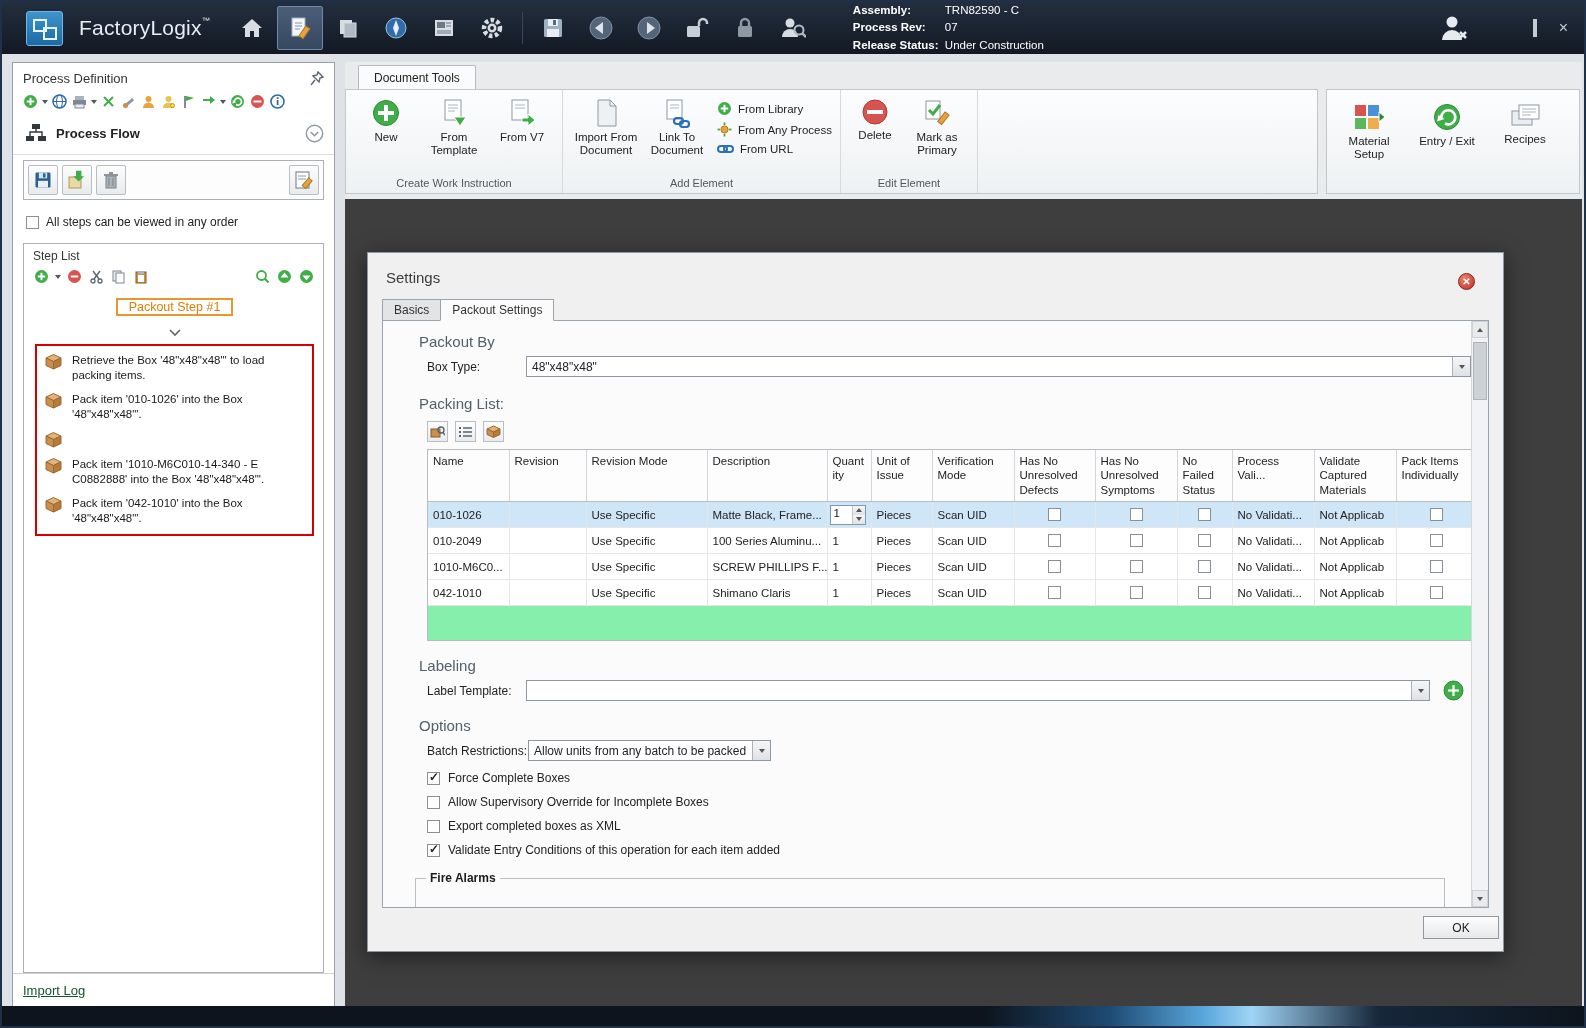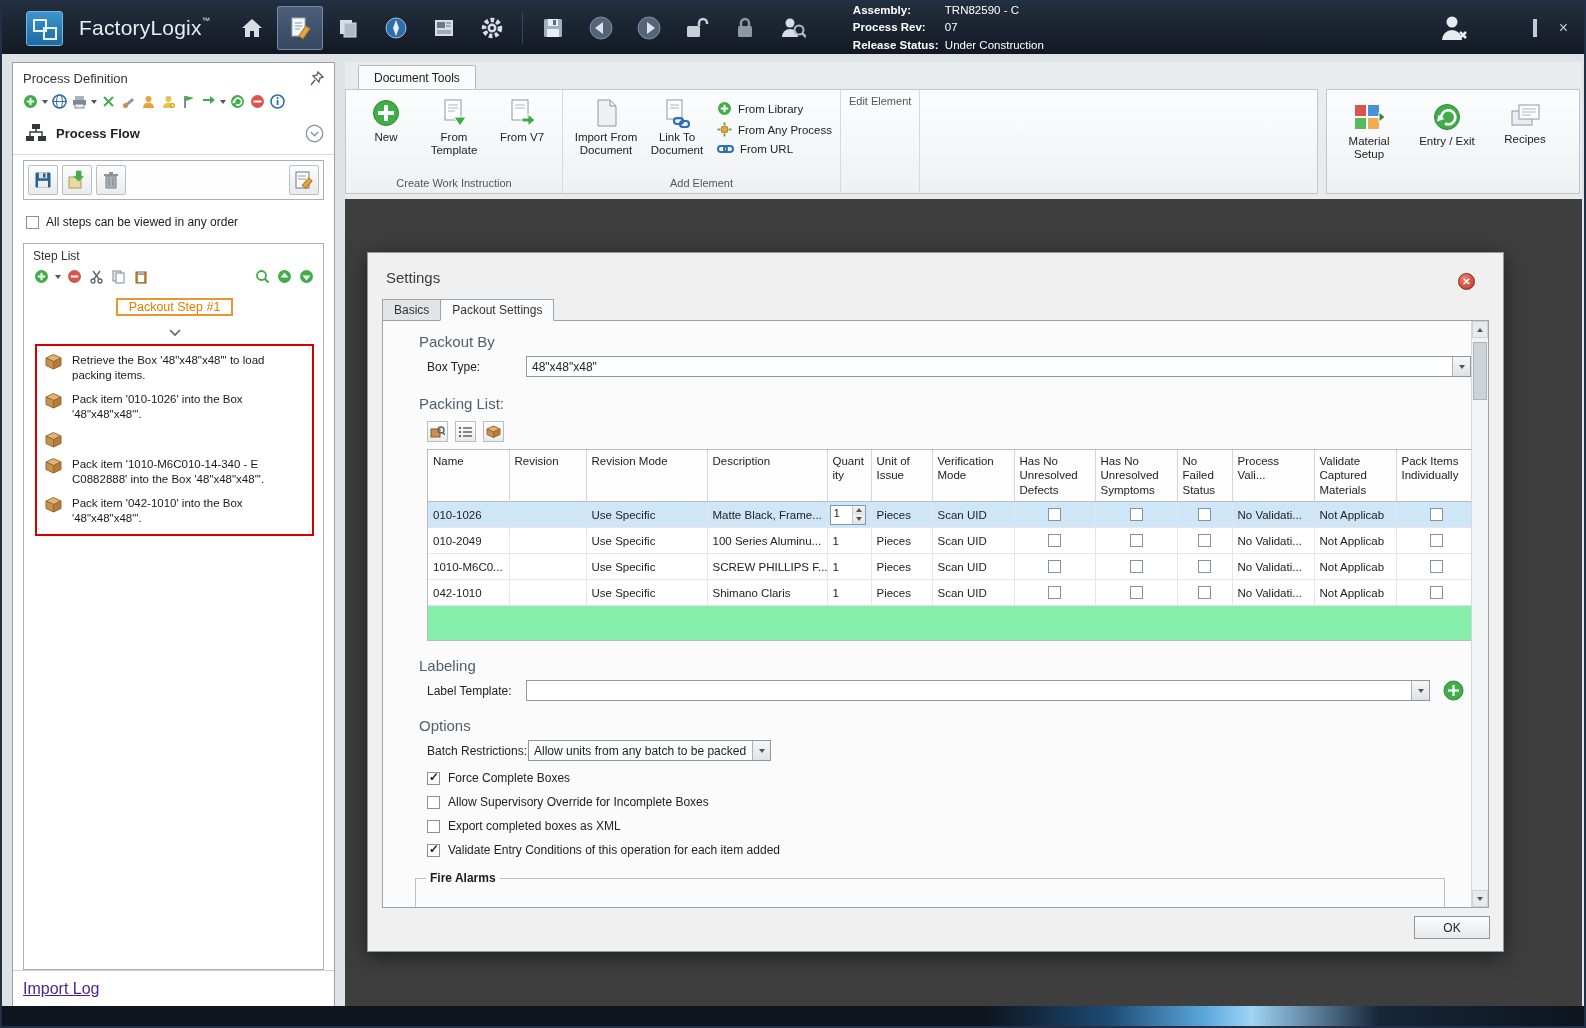--- a/index.html
+++ b/index.html
@@ -55,21 +55,21 @@
 .steplist-head{font-size:12px;padding:5px 8px 0 9px;color:#333;}
 .steplist-tools{display:flex;align-items:center;gap:5px;padding:5px 8px 6px 9px;}
 .steplist-tools .spacer{flex:1;}
 .selstep{margin:7px 9px 2px 11px;display:flex;align-items:center;gap:12px;flex-direction:column;}
 .selstep-box{flex:1;border:2px solid #e8962e;background:#fff;height:34px;display:flex;align-items:center;
              padding:0 11px;color:#e07c00;font-size:12.5px;}
 .steps-red{margin:5px 9px 0 11px;border:2px solid #d40000;padding:3px 2px;}
 .step-item{display:flex;gap:9px;padding:4px 4px 5px 5px;align-items:flex-start;}
 .step-text{font-size:11.5px;line-height:1.3;white-space:pre-wrap;flex:1;color:#1a1a1a;}
 .sb-bottom{border-top:1px solid #d0d0d0;padding:9px 10px;margin-top:auto;}
-.link{color:#4c1d95;text-decoration:underline;font-size:16px;}
+.link{color:#14532d;text-decoration:underline;font-size:13px;}
 
 
 .main{position:absolute;left:343px;top:60px;right:2px;bottom:20px;display:flex;flex-direction:column;z-index:1;}
 .tabstrip{height:27px;background:#e9ebed;display:flex;align-items:flex-end;padding-left:13px;}
 .doc-tab{height:24px;padding:6px 15px;background:#fafbfc;border:1px solid #b5bac0;border-bottom:none;
          border-radius:2px 2px 0 0;display:flex;align-items:center;font-size:12px;color:#222;}
 .ribbonrow{height:110px;display:flex;background:#e9ebed;padding:0 2px 5px 0;}
 .ribbon-main{flex:1;border:1px solid #c2c6cb;background:linear-gradient(#fcfdfe,#eef1f3);display:flex;}
 .ribbon-side{width:254px;margin-left:8px;border:1px solid #c2c6cb;background:linear-gradient(#fcfdfe,#eef1f3);
              display:flex;padding:8px 10px 2px 10px;gap:14px;}
@@ -127,21 +127,21 @@
 .tri-d{width:0;height:0;border-left:3px solid transparent;border-right:3px solid transparent;border-top:4px solid #555;}
 .opt-row{display:flex;align-items:center;gap:8px;margin:10px 0 0 44px;font-size:12px;}
 .firealarms{margin:14px 26px 0 32px;border:1px solid #b9bfc5;padding:6px 10px;height:70px;background:#fbfbfb;}
 .firealarms legend{font-weight:bold;font-size:12px;padding:0 4px;color:#1a1a1a;}
 .vscroll{position:absolute;top:0;right:0;bottom:0;width:17px;background:#f2f3f4;border-left:1px solid #d5d8db;
          display:flex;flex-direction:column;}
 .sb-btn{height:17px;display:flex;align-items:center;justify-content:center;background:#e8eaec;
         border:1px solid #cfd3d7;flex:none;}
 .sb-track{flex:1;position:relative;}
 .sb-thumb{position:absolute;left:1px;right:1px;top:4px;height:58px;background:#cdd2d7;border:1px solid #aeb4ba;}
-.okbtn{position:absolute;right:13px;bottom:12px;width:76px;height:23px;border:1px solid #8d98a2;
+.okbtn{position:absolute;right:4px;bottom:12px;width:76px;height:23px;border:1px solid #8d98a2;
        background:linear-gradient(#fdfdfd,#e6e8ea);display:flex;align-items:center;justify-content:center;
        font-size:12px;color:#222;}
 
 .bottombar{position:absolute;left:0;right:0;bottom:0;height:20px;
   background:linear-gradient(90deg,#0d141d 0%,#0d141d 62%,#1d4a73 70%,#5aa7dd 76%,#9fd4f5 79%,#16273a 87%,#0d141d 100%);z-index:25;}
 svg{display:block;}
 </style>
 </head>
 <body>
 
@@ -683,20 +683,41 @@
                     </svg>
                   </span>
                 <span>From URL</span>
               </div>
             </div>
           </div>
           <div class="rgroup-label">Add Element</div>
         </div>
 
         <div class="rgroup">
+          <div class="rgroup-items">
+            <div class="bigbtn" style="width:52px">
+              <span>
+                  <svg width="28" height="28">
+                    <circle cx="14" cy="14" r="12" fill="#d9534f" stroke="#b03a36"></circle>
+                    <rect x="6" y="12" width="16" height="4" fill="#fff"></rect>
+                  </svg>
+                </span>
+              <span class="cap">Delete</span>
+            </div>
+            <div class="bigbtn">
+              <span>
+                  <svg width="30" height="30">
+                    <rect x="4" y="3" width="14" height="18" fill="#fff" stroke="#8d98a2"></rect>
+                    <path d="M7 12 l4 4 7-9" stroke="#3fae49" stroke-width="3" fill="none"></path>
+                    <rect x="19" y="14" width="5" height="12" transform="rotate(38 21 20)" fill="#e8a33d" stroke="#b07a20"></rect>
+                  </svg>
+                </span>
+              <span class="cap">Mark as Primary</span>
+            </div>
+          </div>
           <div class="rgroup-label">Edit Element</div>
         </div>
 
       </div>
 
       <div class="ribbon-side">
         <div class="bigbtn">
           <span>
               <svg width="32" height="30">
                 <rect x="2" y="3" width="11" height="11" fill="#d9534f"></rect>

